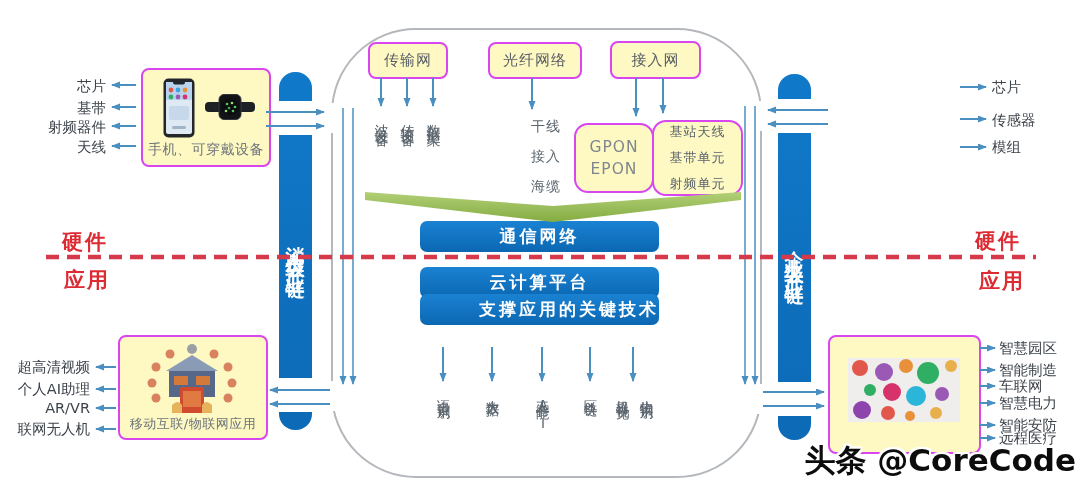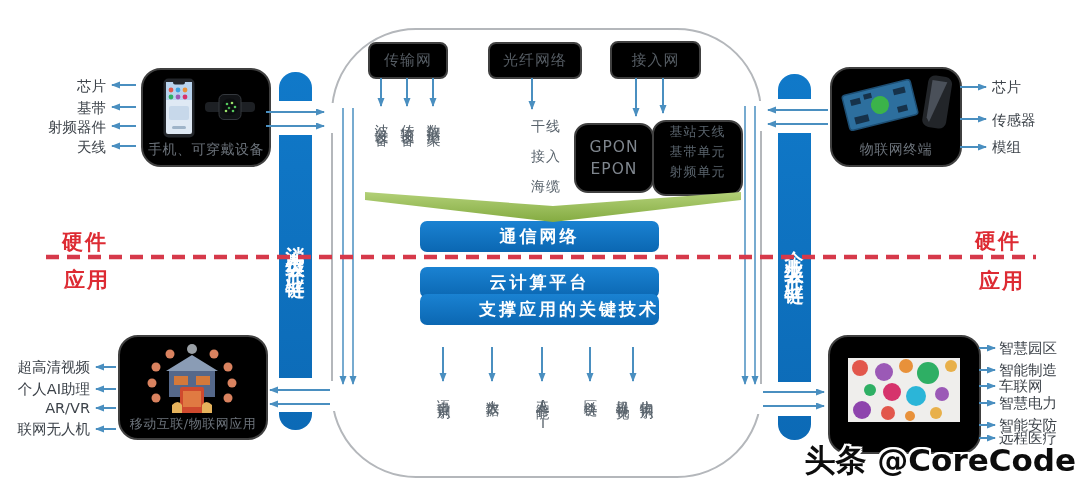--- a/index.html
+++ b/index.html
@@ -17,27 +17,27 @@
   .vbar{
     width:33px;background:linear-gradient(180deg,#1079c9,#0c6ab6);
     border-radius:16px;z-index:5;display:flex;align-items:center;justify-content:center;
   }
   .vbar-label{
     writing-mode:vertical-rl;text-orientation:upright;
     color:#fff;font-weight:bold;font-size:19px;letter-spacing:7px;line-height:33px;
   }
   
   .wbox{
-    background:#000000;border:2px solid #404040;z-index:10;
+    background:#fef9c3;border:2px solid #d946ef;z-index:10;
   }
   .titlebox{
     border-radius:8px;display:flex;align-items:center;justify-content:center;
     font-size:15px;color:#565d64;letter-spacing:1px;z-index:10;
   }
-  .devicebox{border-radius:20px;}
+  .devicebox{border-radius:8px;}
   .box-caption{
     position:absolute;left:0;right:0;text-align:center;
     font-size:13px;color:#6c737b;letter-spacing:0.5px;
   }
   
   .side-label{font-size:14.5px;color:#3d434a;z-index:20;line-height:18px;white-space:nowrap;}
   .t-right{text-align:right;}
   
   .vt{
     writing-mode:vertical-rl;text-orientation:upright;
@@ -45,21 +45,21 @@
   }
   .vt-tech{font-size:13.5px;letter-spacing:2px;}
   
   .fiber-item{display:block;text-align:right;font-size:14px;color:#59636c;margin-bottom:12px;letter-spacing:1px;}
   
   .ponbox{
     border-radius:14px;display:flex;flex-direction:column;align-items:center;justify-content:center;
     font-size:15.5px;color:#7f868e;line-height:22px;letter-spacing:1px;
   }
   .stationbox{
-    border-radius:14px;display:flex;flex-direction:column;align-items:center;justify-content:flex-start;
+    border-radius:14px;display:flex;flex-direction:column;align-items:center;justify-content:space-between;
     font-size:13px;color:#59636c;line-height:20px;letter-spacing:1px;
   }
   
   .layerbar{
     left:420px;width:239px;height:31px;border-radius:7px;
     background:linear-gradient(180deg,#1a82d2,#0b67b2);
     display:flex;align-items:center;justify-content:center;
     color:#fff;font-weight:bold;font-size:17px;letter-spacing:3px;z-index:10;
   }
   
@@ -141,40 +141,20 @@
       <path d="M70,62 q-6,-6 -10,0 l0,8 l10,0 z" fill="#e6b35c"></path>
     </svg>
     <div class="box-caption" style="bottom:5px;margin-top:35px;">移动互联/物联网应用</div>
   </div>
 
   <div class="abs side-label t-right" style="left:6px;top:358px;width:84px;">超高清视频</div>
   <div class="abs side-label t-right" style="left:6px;top:380px;width:84px;">个人AI助理</div>
   <div class="abs side-label t-right" style="left:6px;top:399px;width:84px;">AR/VR</div>
   <div class="abs side-label t-right" style="left:6px;top:420px;width:84px;">联网无人机</div>
 
-  <div class="abs wbox devicebox" style="left:830px;top:67px;width:128px;height:96px;">
-    <svg class="abs icon" style="left:8px;top:10px;" width="80" height="52" viewBox="0 0 80 52">
-      <g transform="rotate(-14 40 26)">
-        <rect x="5" y="8" width="70" height="36" rx="3" fill="#2d6f9e" stroke="#1d4e73" stroke-width="1.5"></rect>
-        <circle cx="40" cy="26" r="9" fill="#3bb34a"></circle>
-        <rect x="12" y="14" width="10" height="6" fill="#16324a"></rect>
-        <rect x="26" y="12" width="8" height="5" fill="#16324a"></rect>
-        <rect x="56" y="14" width="12" height="6" fill="#16324a"></rect>
-        <rect x="12" y="32" width="14" height="7" fill="#16324a"></rect>
-        <rect x="56" y="32" width="10" height="6" fill="#16324a"></rect>
-      </g>
-    </svg>
-    <svg class="abs icon" style="left:88px;top:6px;" width="34" height="56" viewBox="0 0 34 56">
-      <g transform="rotate(9 17 28)">
-        <rect x="5" y="1" width="24" height="52" rx="7" fill="#222529"></rect>
-        <path d="M9,6 L24,6 L12,48 L9,44 Z" fill="#4a5059"></path>
-      </g>
-    </svg>
-    <div class="box-caption" style="bottom:6px;font-size:14px;">物联网终端</div>
-  </div>
 
   <div class="abs side-label" style="left:992px;top:78px;">芯片</div>
   <div class="abs side-label" style="left:992px;top:111px;">传感器</div>
   <div class="abs side-label" style="left:992px;top:138px;">模组</div>
 
   <div class="abs wbox devicebox" style="left:828px;top:335px;width:149px;height:115px;">
     <svg class="abs icon" style="left:18px;top:21px;" width="112" height="64" viewBox="0 0 112 64">
       <rect x="0" y="0" width="112" height="64" fill="#efeeec"></rect>
       <circle cx="12" cy="10" r="8" fill="#e2574c"></circle>
       <circle cx="36" cy="14" r="9" fill="#9b59b6"></circle>

